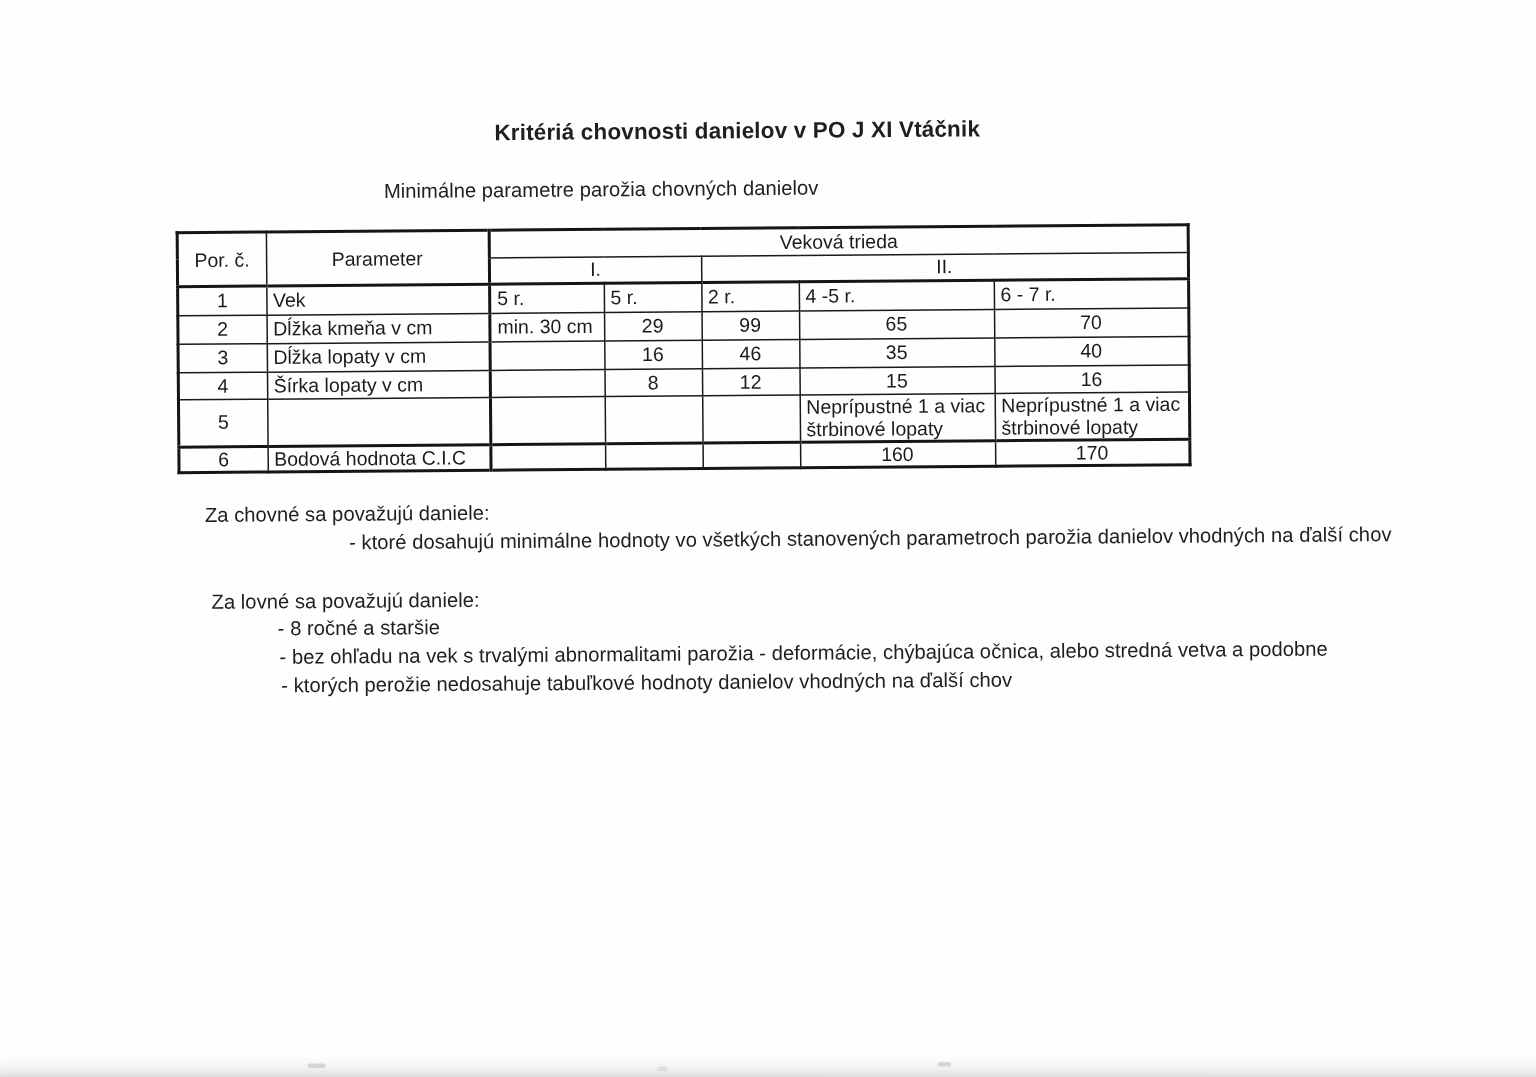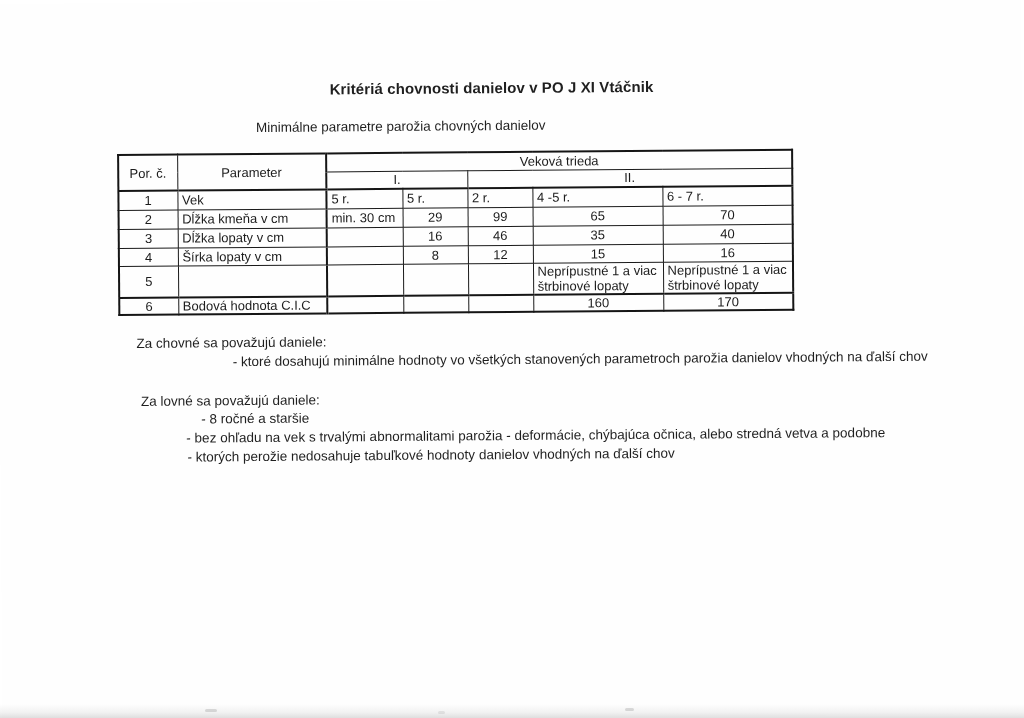--- a/index.html
+++ b/index.html
@@ -161,21 +161,21 @@
         <td class="ac topThick">160</td>
         <td class="ac topThick">170</td>
       </tr>
     </tbody>
   </table>
 
   <div class="notes-block" style="left:137px; top:333px;">Za chovné sa považujú daniele:</div>
   <div class="notes-block" style="left:233px; top:352px;">- ktoré dosahujú minimálne hodnoty vo všetkých stanovených parametroch parožia danielov vhodných na ďalší chov</div>
 
   <div class="notes-block" style="left:141px; top:391px;">Za lovné sa považujú daniele:</div>
-  <div class="notes-block" style="left:201px; top:409px;text-align:right;">- 8 ročné a staršie</div>
+  <div class="notes-block" style="left:185px; top:409px;text-align:right;">- 8 ročné a staršie</div>
   <div class="notes-block" style="left:186px; top:428px;">- bez ohľadu na vek s trvalými abnormalitami parožia - deformácie, chýbajúca očnica, alebo stredná vetva a podobne</div>
   <div class="notes-block" style="left:187px; top:447px;">- ktorých perožie nedosahuje tabuľkové hodnoty danielov vhodných na ďalší chov</div>
 
 </div>
 
 <div class="scan-bottom"></div>
 <div class="smudge s1"></div>
 <div class="smudge s2"></div>
 
 <div class="smudge s4"></div>

